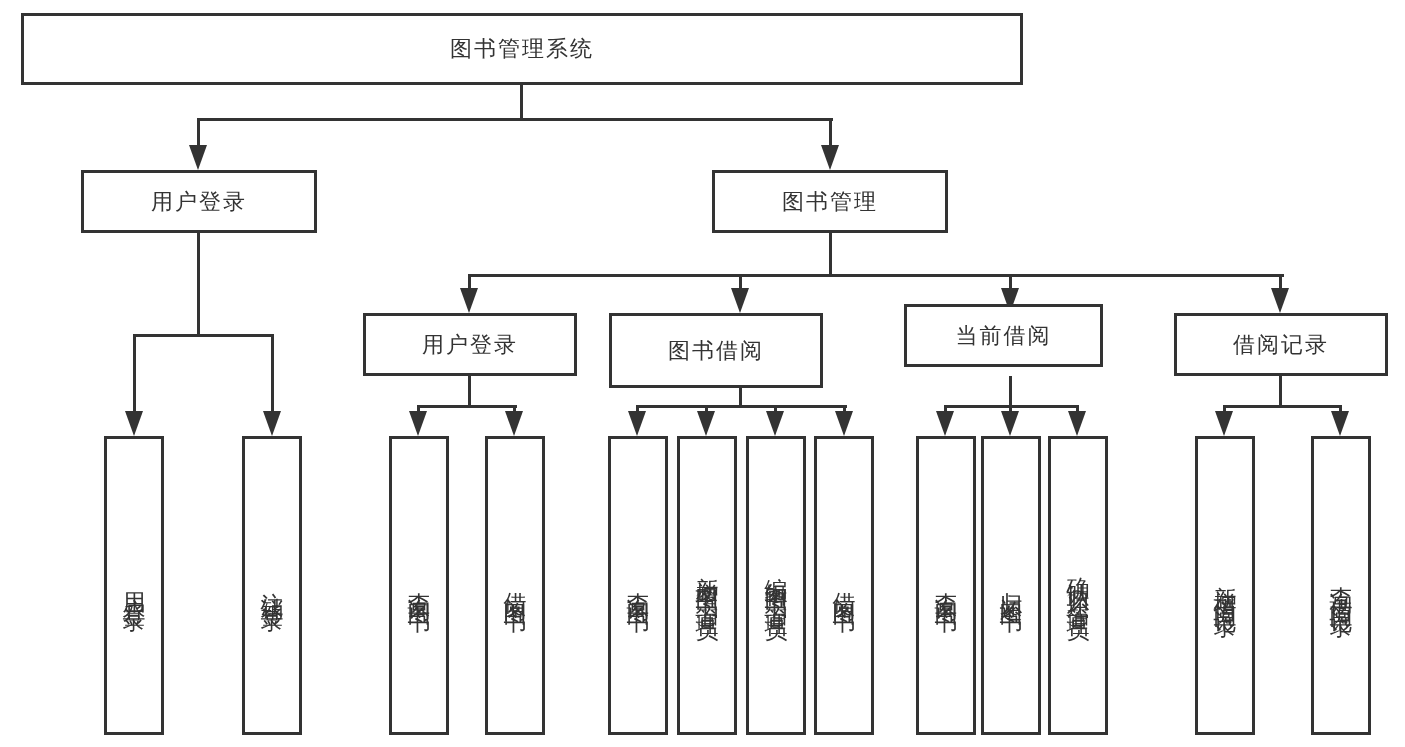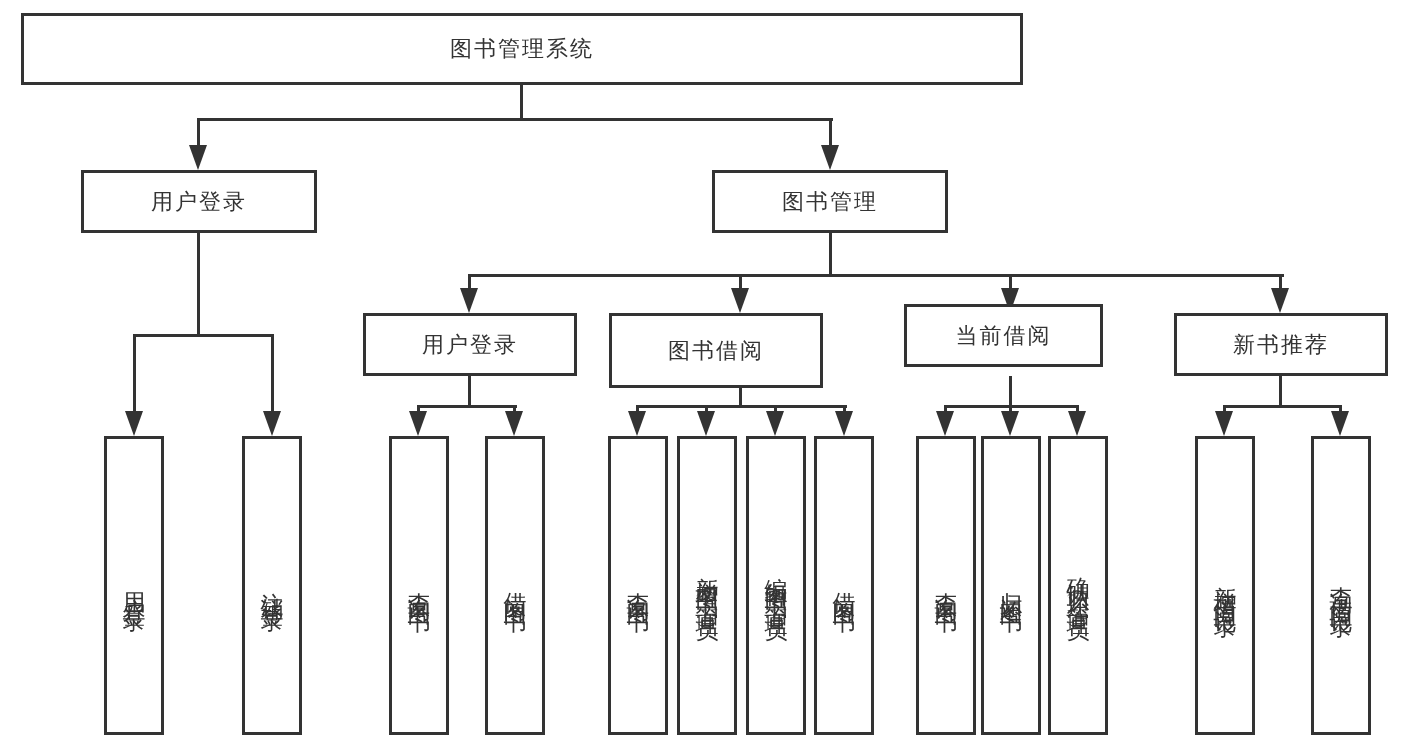--- a/index.html
+++ b/index.html
@@ -92,21 +92,21 @@
   <div class="arr" style="left:1331px;top:411px"></div>
 
   <div class="box hbox" style="left:21px;top:13px;width:1002px;height:72px">图书管理系统</div>
 
   <div class="box hbox" style="left:81px;top:170px;width:236px;height:63px">用户登录</div>
   <div class="box hbox" style="left:712px;top:170px;width:236px;height:63px">图书管理</div>
 
   <div class="box hbox" style="left:363px;top:313px;width:214px;height:63px">用户登录</div>
   <div class="box hbox" style="left:609px;top:313px;width:214px;height:75px">图书借阅</div>
   <div class="box hbox" style="left:904px;top:304px;width:199px;height:63px">当前借阅</div>
-  <div class="box hbox" style="left:1174px;top:313px;width:214px;height:63px">新书推荐</div>
+  <div class="box hbox" style="left:1174px;top:313px;width:214px;height:63px">借阅记录</div>
 
   <div class="box vbox" style="left:104px;top:436px;width:60px;height:299px">用户登录</div>
   <div class="box vbox" style="left:242px;top:436px;width:60px;height:299px">注销登录</div>
 
   <div class="box vbox" style="left:389px;top:436px;width:60px;height:299px">查询图书</div>
   <div class="box vbox" style="left:485px;top:436px;width:60px;height:299px">借阅图书</div>
 
   <div class="box vbox" style="left:608px;top:436px;width:60px;height:299px">查询图书</div>
   <div class="box vbox" style="left:677px;top:436px;width:60px;height:299px">新增图书（管理员）</div>
   <div class="box vbox" style="left:746px;top:436px;width:60px;height:299px">编辑图书（管理员）</div>

